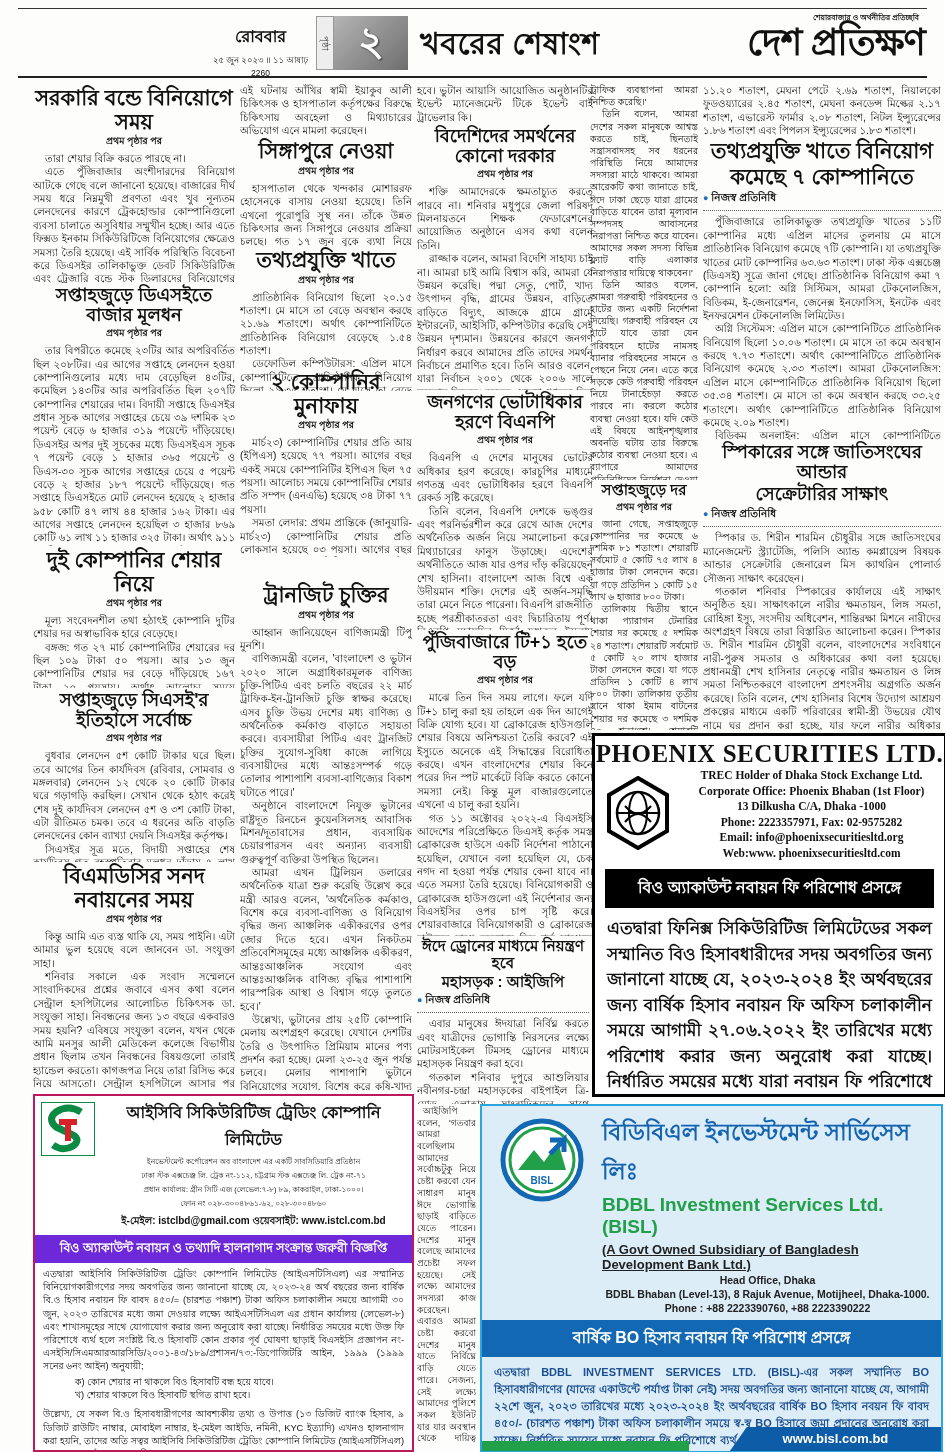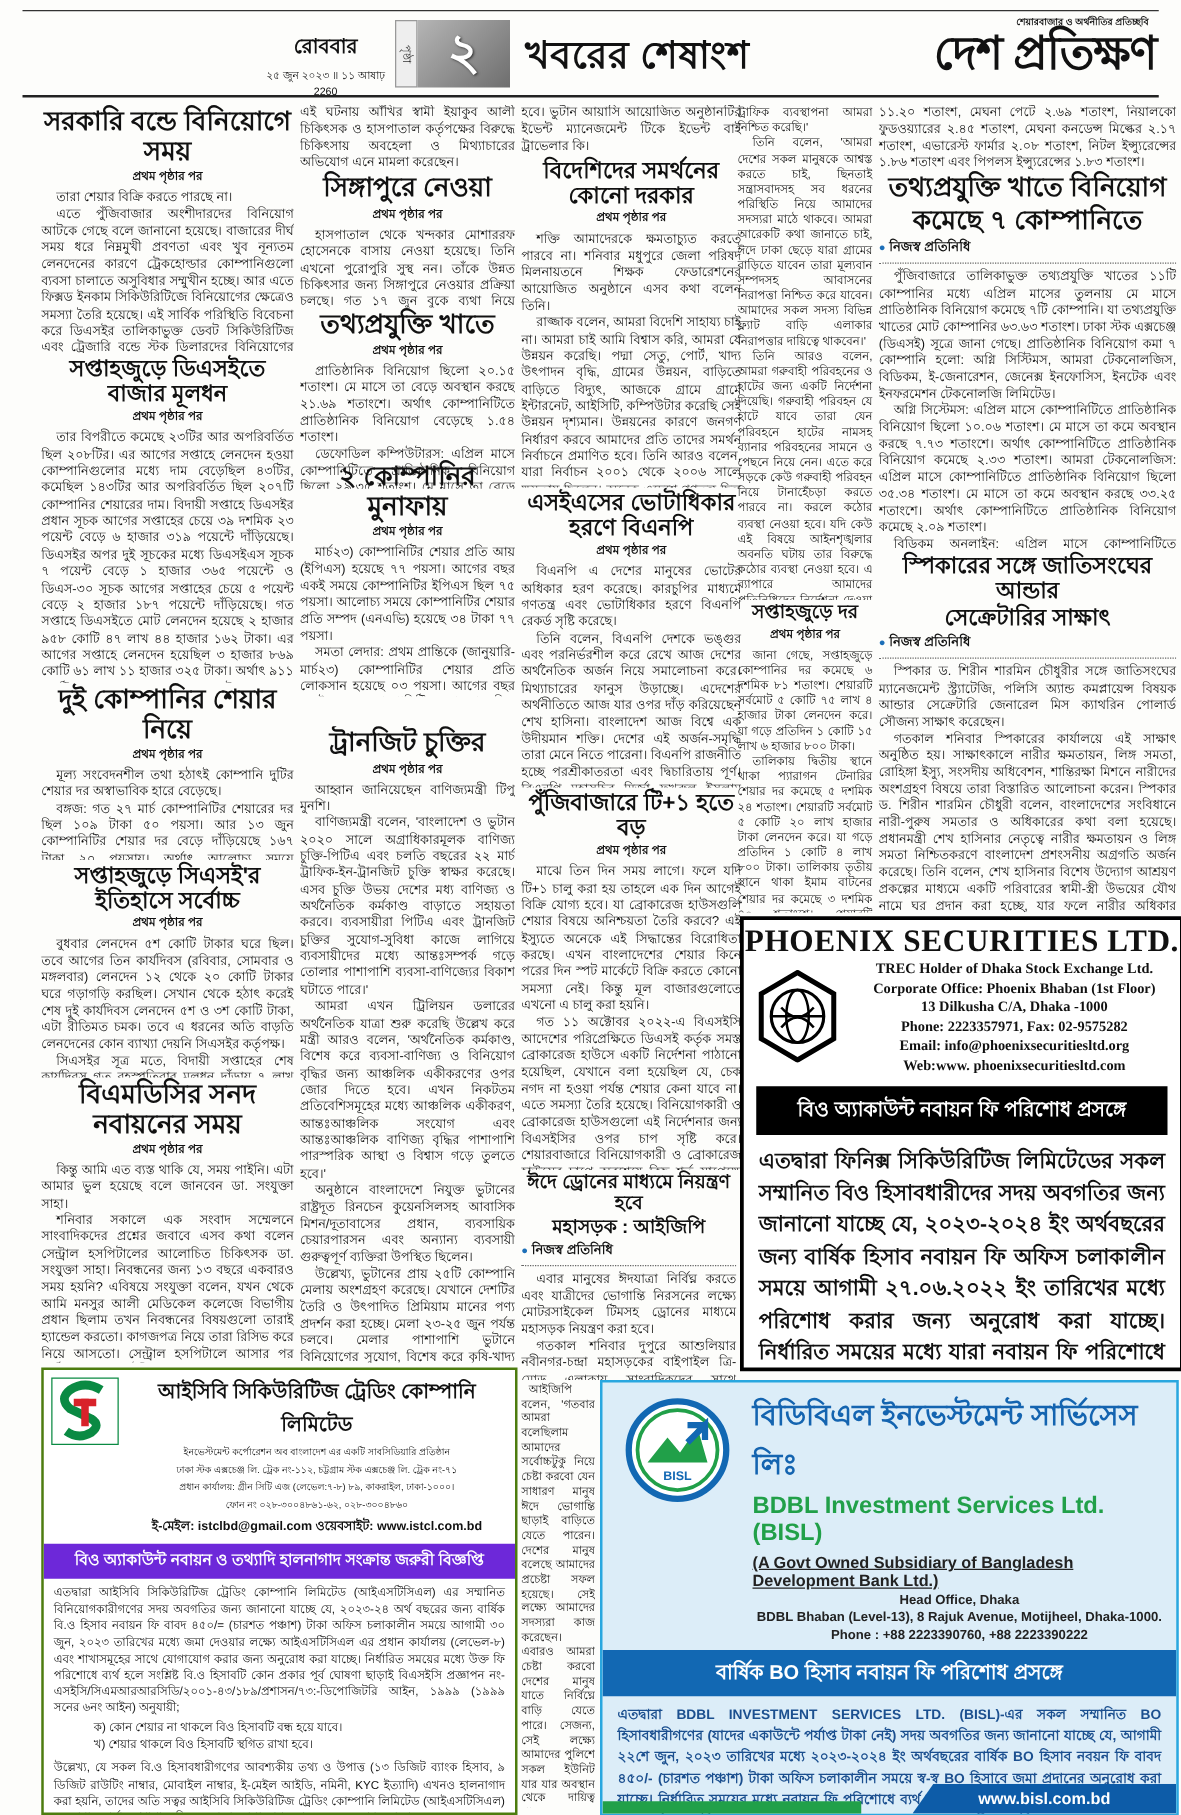--- a/index.html
+++ b/index.html
@@ -25,21 +25,21 @@
   .art .hl{font-weight:bold;text-align:center;line-height:1.12;margin:2px 0 0;}
   .hl-l{font-size:21px;} .hl-m{font-size:18px;} .hl-s{font-size:15px;} .hl-xl{font-size:21px;}
   .sub{text-align:center;font-weight:bold;font-size:9.5px;margin:1px 0 3px;}
   .bp{font-size:10.2px;line-height:1.31;text-align:justify;margin:0;text-indent:12px;}
   .lead{font-size:10.2px;line-height:1.31;text-align:justify;margin:0;}
   .dateline{font-weight:bold;font-size:10.5px;border-bottom:1px dotted #666;padding-bottom:3px;margin:2px 0 4px;}
   .dateline .dot{color:#1d6fb8;font-size:9px;}
   .narrow .bp{font-size:9px;line-height:1.3;text-indent:6px;}
   .small .bp,.small .lead{font-size:9.3px;}
   
-  #adICB{position:absolute;left:33px;top:1094px;width:377px;height:354px;border:2px solid #4d7c0f;background:#fff;overflow:hidden;}
+  #adICB{position:absolute;left:33px;top:1094px;width:377px;height:354px;border:2px solid #be185d;background:#fff;overflow:hidden;}
   #adICB .top{position:relative;padding:4px 6px 2px 66px;text-align:center;}
   #adICB .logo{position:absolute;left:6px;top:6px;width:52px;height:52px;border:1px solid #0a8a43;background:#fff;}
   #adICB .t1{font-size:16px;font-weight:bold;}
   #adICB .t2{font-size:7.5px;margin-top:2px;}
   #adICB .t3{font-size:10px;font-weight:bold;margin-top:3px;}
   #adICB .banner{background:#6d28d9;color:#fff;font-weight:bold;font-size:12.5px;text-align:center;padding:4px 2px;margin-top:3px;}
   #adICB .bodytxt{padding:5px 8px 0;font-size:9.3px;text-align:justify;line-height:1.42;}
   #adICB .bullets{padding:2px 8px 0 40px;font-size:9.3px;line-height:1.5;}
   
   #adPHX{position:absolute;left:592px;top:733px;width:349px;height:358px;border:3px solid #000;background:#fff;overflow:hidden;font-family:"Liberation Serif","DejaVu Serif",serif;}
@@ -152,39 +152,39 @@
     <p class="bp">মার্চ২৩) কোম্পানিটির শেয়ার প্রতি আয় (ইপিএস) হয়েছে ৭৭ পয়সা। আগের বছর একই সময়ে কোম্পানিটির ইপিএস ছিল ৭৫ পয়সা। আলোচ্য সময়ে কোম্পানিটির শেয়ার প্রতি সম্পদ (এনএভি) হয়েছে ৩৪ টাকা ৭৭ পয়সা।</p>
     <p class="bp">সমতা লেদার: প্রথম প্রান্তিকে (জানুয়ারি-মার্চ২৩) কোম্পানিটির শেয়ার প্রতি লোকসান হয়েছে ০৩ পয়সা। আগের বছর একই সময়ে কোম্পানিটির লোকসান ছিল ০২ পয়সা। আলোচ্য সময়ে কোম্পানিটির শেয়ার প্রতি সম্পদ (এনএভি) হয়েছে ১৪ টাকা ২৮ পয়সা।</p>
   </div>
 </div>
 <div class="col" style="left:240px;top:581px;width:172px;height:509px;">
   <div class="art">
     <div class="hl hl-l">ট্রানজিট চুক্তির</div>
     <div class="sub">প্রথম পৃষ্ঠার পর</div>
     <p class="bp">আহ্বান জানিয়েছেন বাণিজ্যমন্ত্রী টিপু মুনশি।</p>
     <p class="bp">বাণিজ্যমন্ত্রী বলেন, 'বাংলাদেশ ও ভুটান ২০২০ সালে অগ্রাধিকারমূলক বাণিজ্য চুক্তি-পিটিএ এবং চলতি বছরের ২২ মার্চ ট্রাফিক-ইন-ট্রানজিট চুক্তি স্বাক্ষর করেছে। এসব চুক্তি উভয় দেশের মধ্য বাণিজ্য ও অর্থনৈতিক কর্মকাণ্ড বাড়াতে সহায়তা করবে। ব্যবসায়ীরা পিটিএ এবং ট্রানজিট চুক্তির সুযোগ-সুবিধা কাজে লাগিয়ে ব্যবসায়ীদের মধ্যে আন্তঃসম্পর্ক গড়ে তোলার পাশাপাশি ব্যবসা-বাণিজ্যের বিকাশ ঘটাতে পারে।'</p>
+    <p class="bp">অনুষ্ঠানে বাংলাদেশে নিযুক্ত ভুটানের রাষ্ট্রদূত রিনচেন কুয়েনসিলসহ আবাসিক মিশন/দূতাবাসের প্রধান, ব্যবসায়িক চেয়ারপারসন এবং অন্যান্য ব্যবসায়ী গুরুত্বপূর্ণ ব্যক্তিরা উপস্থিত ছিলেন।</p>
     <p class="bp">আমরা এখন ট্রিলিয়ন ডলারের অর্থনৈতিক যাত্রা শুরু করেছি উল্লেখ করে মন্ত্রী আরও বলেন, 'অর্থনৈতিক কর্মকাণ্ড, বিশেষ করে ব্যবসা-বাণিজ্য ও বিনিয়োগ বৃদ্ধির জন্য আঞ্চলিক একীকরণের ওপর জোর দিতে হবে। এখন নিকটতম প্রতিবেশিসমূহের মধ্যে আঞ্চলিক একীকরণ, আন্তঃআঞ্চলিক সংযোগ এবং আন্তঃআঞ্চলিক বাণিজ্য বৃদ্ধির পাশাপাশি পারস্পরিক আস্থা ও বিশ্বাস গড়ে তুলতে হবে।'</p>
-    <p class="bp">অনুষ্ঠানে বাংলাদেশে নিযুক্ত ভুটানের রাষ্ট্রদূত রিনচেন কুয়েনসিলসহ আবাসিক মিশন/দূতাবাসের প্রধান, ব্যবসায়িক চেয়ারপারসন এবং অন্যান্য ব্যবসায়ী গুরুত্বপূর্ণ ব্যক্তিরা উপস্থিত ছিলেন।</p>
     <p class="bp">উল্লেখ্য, ভুটানের প্রায় ২৫টি কোম্পানি মেলায় অংশগ্রহণ করেছে। যেখানে দেশটির তৈরি ও উৎপাদিত প্রিমিয়াম মানের পণ্য প্রদর্শন করা হচ্ছে। মেলা ২৩-২৫ জুন পর্যন্ত চলবে। মেলার পাশাপাশি ভুটানে বিনিয়োগের সুযোগ, বিশেষ করে কৃষি-খাদ্য ব্যবস্থার ওপর একই ভেন্যুতে সেমিনারও অনুষ্ঠিত</p>
   </div>
 </div>
 
 <div class="col" style="left:417px;top:84px;width:176px;height:306px;">
   <p class="lead">হবে। ভুটান আয়াসি আয়োজিত অনুষ্ঠানটির ইভেন্ট ম্যানেজমেন্ট টিকে ইভেন্ট বাই ট্রাভেলার কি।</p>
   <div class="art">
     <div class="hl hl-m">বিদেশিদের সমর্থনের কোনো দরকার</div>
     <div class="sub">প্রথম পৃষ্ঠার পর</div>
     <p class="bp">শক্তি আমাদেরকে ক্ষমতাচ্যুত করতে পারবে না। শনিবার মধুপুরে জেলা পরিষদ মিলনায়তনে শিক্ষক ফেডারেশনের আয়োজিত অনুষ্ঠানে এসব কথা বলেন তিনি।</p>
     <p class="bp">রাজ্জাক বলেন, আমরা বিদেশি সাহায্য চাই না। আমরা চাই আমি বিশ্বাস করি, আমরা যে উন্নয়ন করেছি। পদ্মা সেতু, পোর্ট, খাদ্য উৎপাদন বৃদ্ধি, গ্রামের উন্নয়ন, বাড়িতে বাড়িতে বিদ্যুৎ, আজকে গ্রামে গ্রামে ইন্টারনেট, আইসিটি, কম্পিউটার করেছি সেই উন্নয়ন দৃশ্যমান। উন্নয়নের কারণে জনগণ নির্ধারণ করবে আমাদের প্রতি তাদের সমর্থন নির্বাচনে প্রমাণিত হবে। তিনি আরও বলেন, যারা নির্বাচন ২০০১ থেকে ২০০৬ সালে ক্ষমতায় ছিলেন। অনেক এদেশে গণতন্ত্র ছিল বিপন্ন। জঙ্গিদের তোষণ করেছেন।</p>
 
   </div>
 </div>
 <div class="col" style="left:417px;top:390px;width:176px;height:240px;">
   <div class="art">
-    <div class="hl hl-m">এসইএসের ভোটাধিকার হরণে বিএনপি</div>
+    <div class="hl hl-m">জনগণের ভোটাধিকার হরণে বিএনপি</div>
     <div class="sub">প্রথম পৃষ্ঠার পর</div>
     <p class="bp">বিএনপি এ দেশের মানুষের ভোটের অধিকার হরণ করেছে। কারচুপির মাধ্যমে গণতন্ত্র এবং ভোটাধিকার হরণে বিএনপি রেকর্ড সৃষ্টি করেছে।</p>
     <p class="bp">তিনি বলেন, বিএনপি দেশকে ভঙ্গুর এবং পরনির্ভরশীল করে রেখে আজ দেশের অর্থনৈতিক অর্জন নিয়ে সমালোচনা করে। মিথ্যাচারের ফানুস উড়াচ্ছে। এদেশের অর্থনীতিতে আজ যার ওপর দাঁড় করিয়েছেন শেখ হাসিনা। বাংলাদেশ আজ বিশ্বে এক উদীয়মান শক্তি। দেশের এই অর্জন-সমৃদ্ধি তারা মেনে নিতে পারেনা। বিএনপি রাজনীতি হচ্ছে পরশ্রীকাতরতা এবং দ্বিচারিতায় পূর্ণ। বিএনপি মহাসচিব মির্জা ফখরুল ইসলাম আলমগীরসহ নেতৃবৃন্দের রাজনৈতিকভাবে উদ্দেশ্যপ্রণোদিত বক্তব্যের নিন্দা ও প্রতিবাদ জানিয়ে গতকাল শনিবার এক বিবৃতিতে তিনি এসব মন্তব্য করেন। বিএনপি শাসনামলে তারেক জিয়ার নেতৃত্বে দুর্নীতি ও ভয়ংকর রূপ পেয়েছিল। বিদেশে পাচারকৃত জিয়া পরিবারের টাকা দেশে ফেরতও আনা হচ্ছে। আওয়ামী লীগ সাধারণ মানুষের পাশে আছে, জনগণের পাশেই থাকবে।</p>
   </div>
 </div>
 <div class="col" style="left:417px;top:630px;width:176px;height:306px;">
   <div class="art">
     <div class="hl hl-m">পুঁজিবা‌জারে টি+১ হতে বড়</div>
     <div class="sub">প্রথম পৃষ্ঠার পর</div>
     <p class="bp">মাঝে তিন দিন সময় লাগে। ফলে যদি টি+১ চালু করা হয় তাহলে এক দিন আগেই বিক্রি যোগ্য হবে। যা ব্রোকারেজ হাউসগুলি শেয়ার বিষয়ে অনিশ্চয়তা তৈরি করবে? এই ইস্যুতে অনেকে এই সিদ্ধান্তের বিরোধিতা করছে। এখন বাংলাদেশের শেয়ার কিনে পরের দিন স্পট মার্কেটে বিক্রি করতে কোনো সমস্যা নেই। কিন্তু মূল বাজারগুলোতে এখনো এ চালু করা হয়নি।</p>

